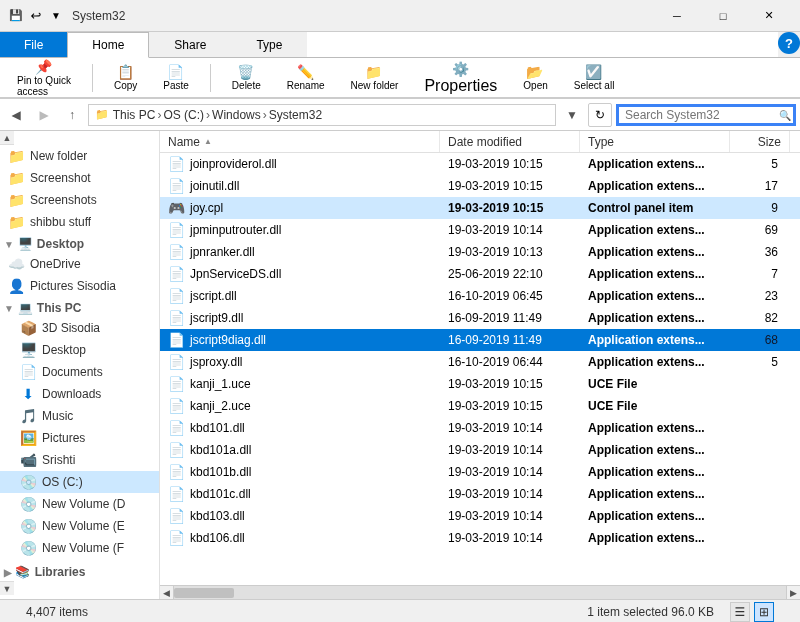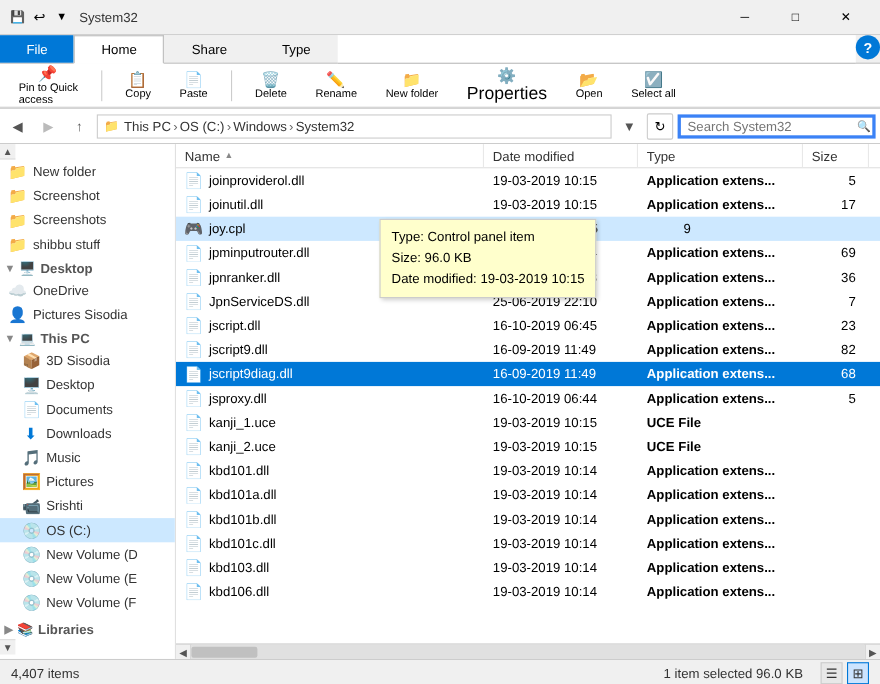--- a/index.html
+++ b/index.html
@@ -106,21 +106,21 @@
       padding: 0 8px;
       font-size: 12px;
       color: #333;
       cursor: pointer;
       border-right: 1px solid #e8e8e8;
       user-select: none;
     }
     .col-name { flex: 0 0 280px; }
     .col-date { flex: 0 0 140px; }
     .col-type { flex: 0 0 150px; }
-    .col-size { flex: 0 0 60px; }
+    .col-size { flex: 0 0 60px; justify-content: flex-end; }
     .col-header-arrow { font-size: 8px; margin-left: 4px; color: #888; }
 
     .file-list-body { flex: 1; overflow-y: auto; overflow-x: hidden; }
     .file-row {
       display: flex;
       align-items: center;
       height: 22px;
       cursor: pointer;
     }
     .file-cell { padding: 0 8px; font-size: 12px; overflow: hidden; text-overflow: ellipsis; white-space: nowrap; }
@@ -143,21 +143,21 @@
       pointer-events: none;
     }
 
     
     .status-bar {
       height: 24px;
       background: #f0f0f0;
       border-top: 1px solid #ccc;
       display: flex;
       align-items: center;
-      padding: 0 10px;
+      padding: 0 26px;
       font-size: 12px;
       color: #333;
       gap: 16px;
     }
     .status-separator { flex: 1; }
 
     
     ::-webkit-scrollbar { width: 12px; }
     ::-webkit-scrollbar-track { background: #f0f0f0; }
     ::-webkit-scrollbar-thumb { background: #c0c0c0; border: 2px solid #f0f0f0; }
@@ -386,28 +386,24 @@
         <div class="file-cell type">Application extens...</div>
         <div class="file-cell size">17</div>
       </div>
 
       <div class="file-row" style="background:#cde8ff; position:relative;">
         <div class="file-cell name">
             <span class="file-icon">🎮</span>
             <span>joy.cpl</span>
           </div>
         <div class="file-cell date" style="font-weight:600;">19-03-2019 10:15</div>
+        <div class="file-cell type">Control panel item</div>
         <div class="file-cell size">9</div>
       </div>
 
-      <div class="tooltip" style="left:185px; top:68px;">
-        <div>Type: Control panel item</div>
-        <div>Size: 96.0 KB</div>
-        <div>Date modified: 19-03-2019 10:15</div>
-      </div>
 
       <div class="file-row">
         <div class="file-cell name">
             <span class="file-icon">📄</span>
             <span>jpminputrouter.dll</span>
           </div>
         <div class="file-cell date">19-03-2019 10:14</div>
         <div class="file-cell type">Application extens...</div>
         <div class="file-cell size">69</div>
       </div>
@@ -447,21 +443,21 @@
         <div class="file-cell type">Application extens...</div>
         <div class="file-cell size">82</div>
       </div>
       <div class="file-row" style="background:#0078d7; color:white;">
         <div class="file-cell name" style="color:white;">
             <span class="file-icon">📄</span>
             <span>jscript9diag.dll</span>
           </div>
         <div class="file-cell date" style="color:white;">16-09-2019 11:49</div>
         <div class="file-cell type" style="color:white;">Application extens...</div>
-        <div class="file-cell size" style="color:#ffffff;">68</div>
+        <div class="file-cell size" style="color:#0f172a;">68</div>
       </div>
       <div class="file-row">
         <div class="file-cell name">
             <span class="file-icon">📄</span>
             <span>jsproxy.dll</span>
           </div>
         <div class="file-cell date">16-10-2019 06:44</div>
         <div class="file-cell type">Application extens...</div>
         <div class="file-cell size">5</div>
       </div>

